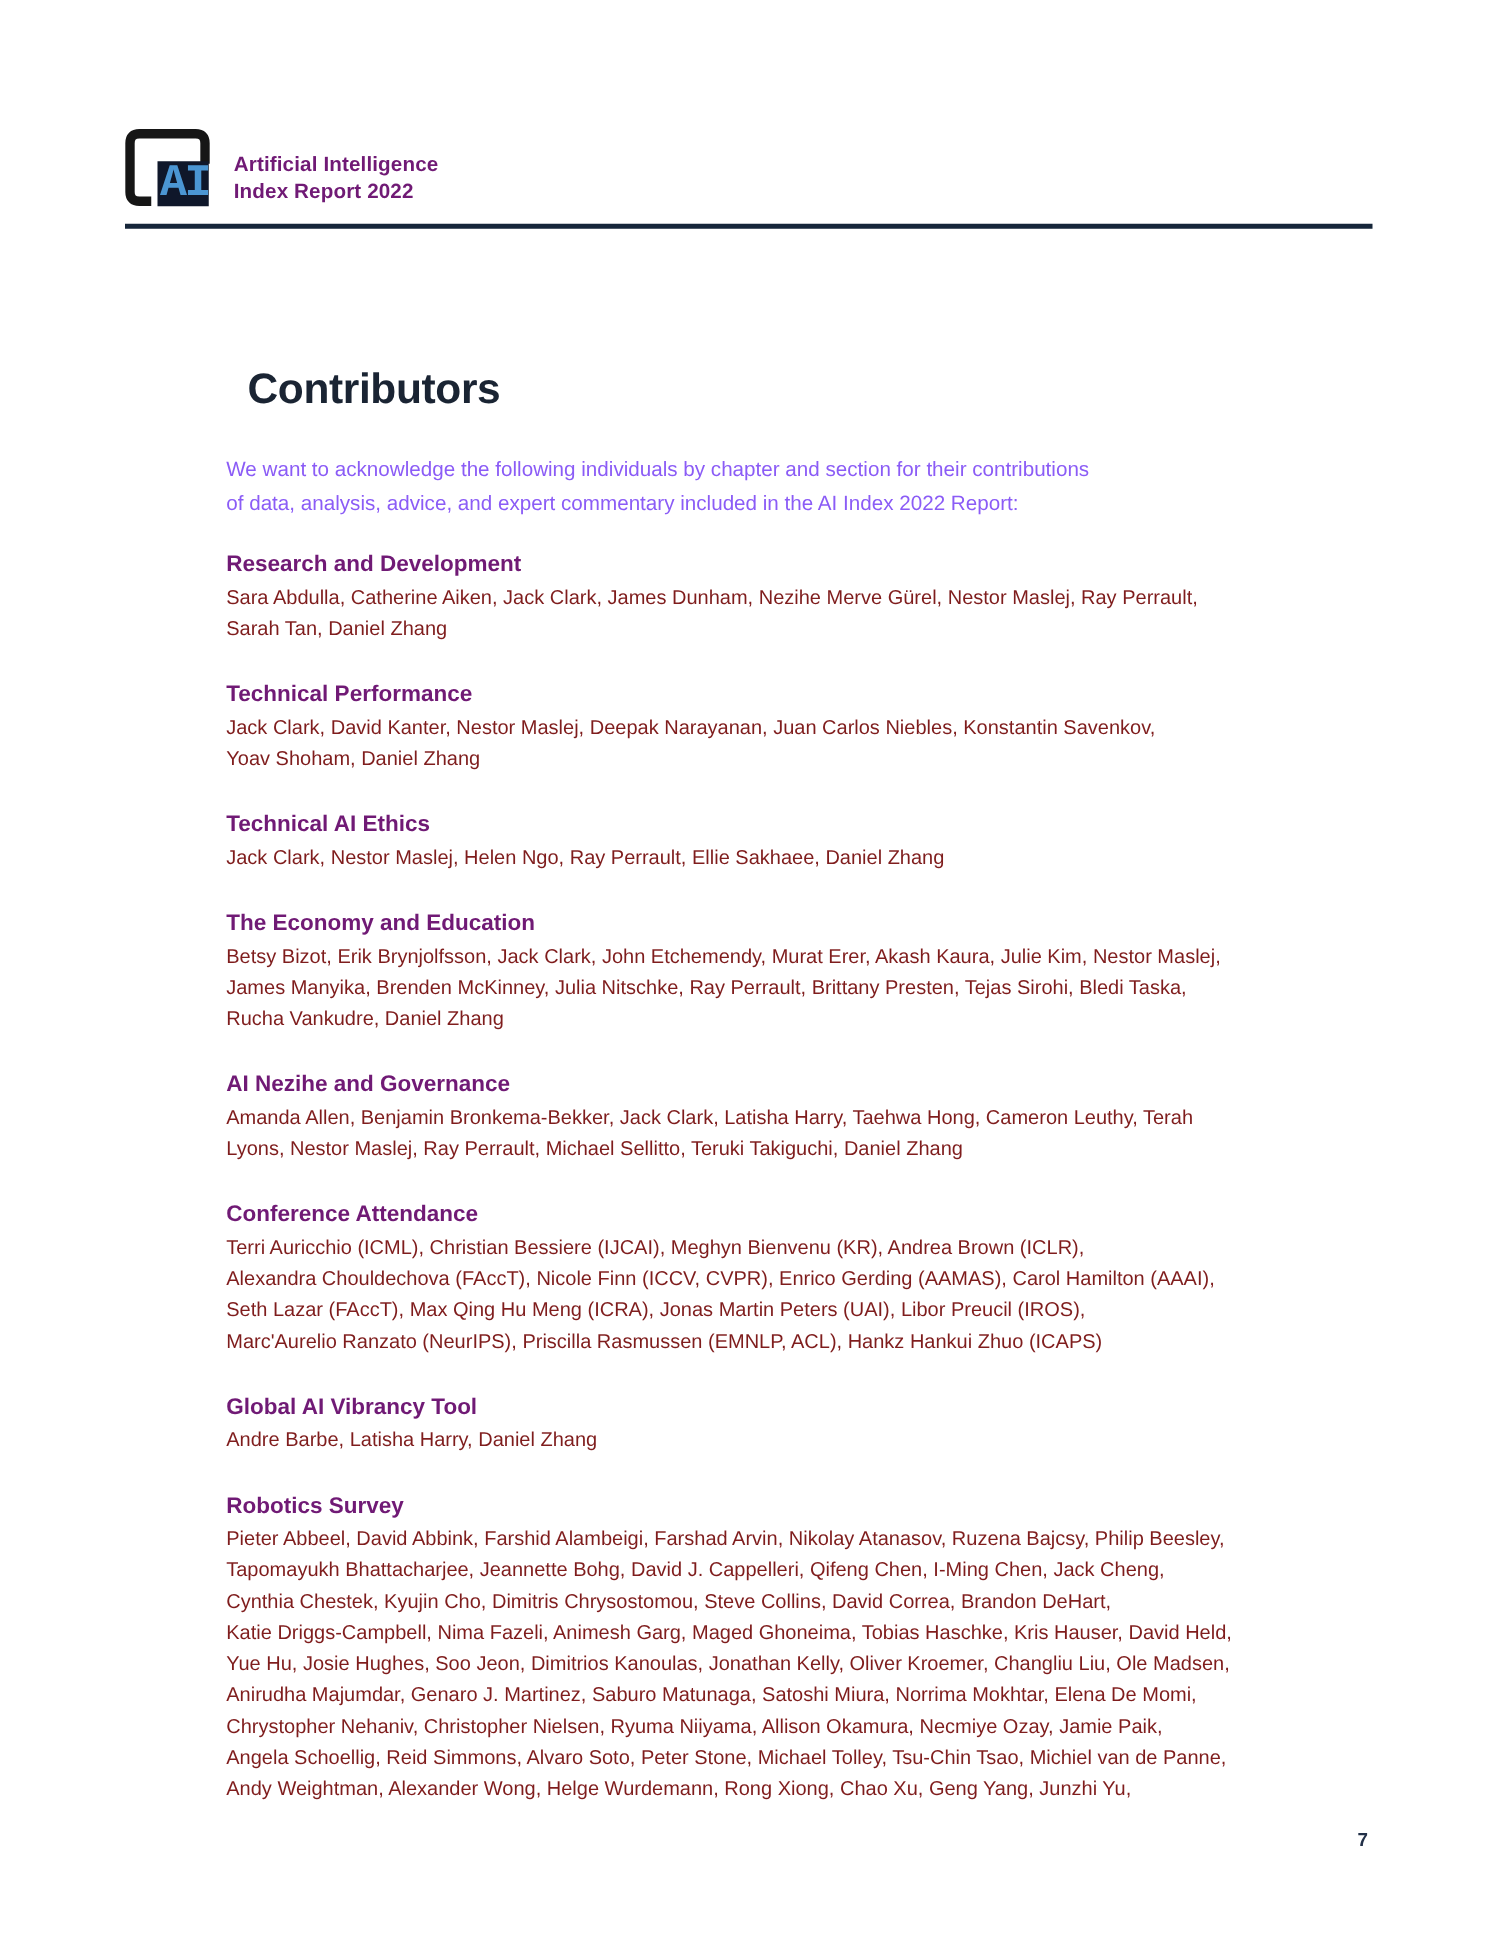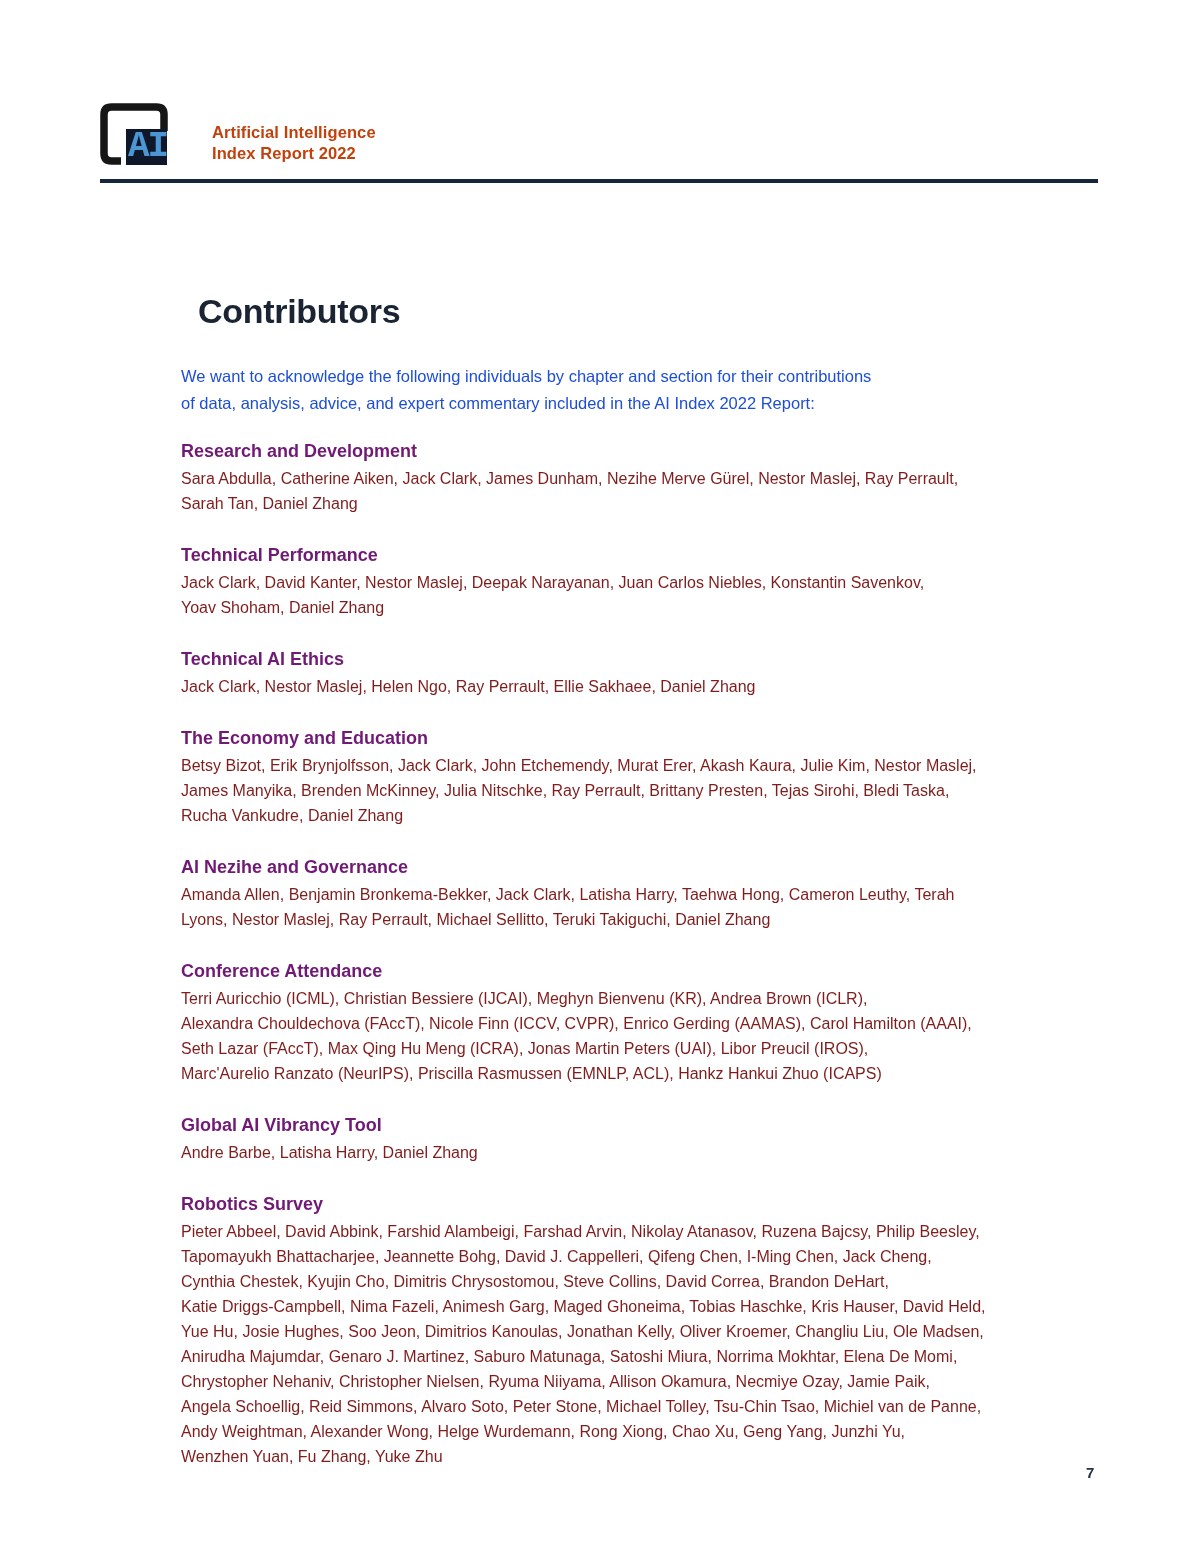--- a/index.html
+++ b/index.html
@@ -36,24 +36,23 @@
     color: #4b96d3;
     background: #0f172a;
     padding-left: 2px;
   }
   .header-title {
     position: absolute;
     left: 187px;
     top: 122px;
     font-size: 16.5px;
     font-weight: bold;
-    color: #c2410c;
+    color: #701a75;
     line-height: 21px;
     letter-spacing: 0.1px;
-    margin-left: 25px;
   }
   .header-rule {
     position: absolute;
     left: 100px;
     top: 179px;
     width: 998px;
     height: 4px;
     background: #16263a;
   }
 
@@ -70,21 +69,21 @@
     color: #1a2433;
     margin: 0 0 32px 17px;
     letter-spacing: -0.3px;
   }
   .intro {
     margin: 0 0 24px 0;
   }
   .intro-line {
     font-size: 16.5px;
     line-height: 26.5px;
-    color: #1d4ed8;
+    color: #8b5cf6;
   }
   .section { margin: 0 0 28px 0; }
   .section-heading {
     font-size: 18px;
     font-weight: bold;
     color: #701a75;
     line-height: 22px;
     margin: 0 0 4px 0;
   }
   .names-line {
@@ -192,19 +191,18 @@
     <div class="section-names">
           <div class="names-line">Pieter Abbeel, David Abbink, Farshid Alambeigi, Farshad Arvin, Nikolay Atanasov, Ruzena Bajcsy, Philip Beesley,</div>
           <div class="names-line">Tapomayukh Bhattacharjee, Jeannette Bohg, David J. Cappelleri, Qifeng Chen, I-Ming Chen, Jack Cheng,</div>
           <div class="names-line">Cynthia Chestek, Kyujin Cho, Dimitris Chrysostomou, Steve Collins, David Correa, Brandon DeHart,</div>
           <div class="names-line">Katie Driggs-Campbell, Nima Fazeli, Animesh Garg, Maged Ghoneima, Tobias Haschke, Kris Hauser, David Held,</div>
           <div class="names-line">Yue Hu, Josie Hughes, Soo Jeon, Dimitrios Kanoulas, Jonathan Kelly, Oliver Kroemer, Changliu Liu, Ole Madsen,</div>
           <div class="names-line">Anirudha Majumdar, Genaro J. Martinez, Saburo Matunaga, Satoshi Miura, Norrima Mokhtar, Elena De Momi,</div>
           <div class="names-line">Chrystopher Nehaniv, Christopher Nielsen, Ryuma Niiyama, Allison Okamura, Necmiye Ozay, Jamie Paik,</div>
           <div class="names-line">Angela Schoellig, Reid Simmons, Alvaro Soto, Peter Stone, Michael Tolley, Tsu-Chin Tsao, Michiel van de Panne,</div>
           <div class="names-line">Andy Weightman, Alexander Wong, Helge Wurdemann, Rong Xiong, Chao Xu, Geng Yang, Junzhi Yu,</div>
-          <div class="names-line">Wenzhen Yuan, Fu Zhang, Yuke Zhu</div>
         </div>
   </div>
 </div>
 </div>
 
 <div class="page-number">7</div>
 
 </body></html>

